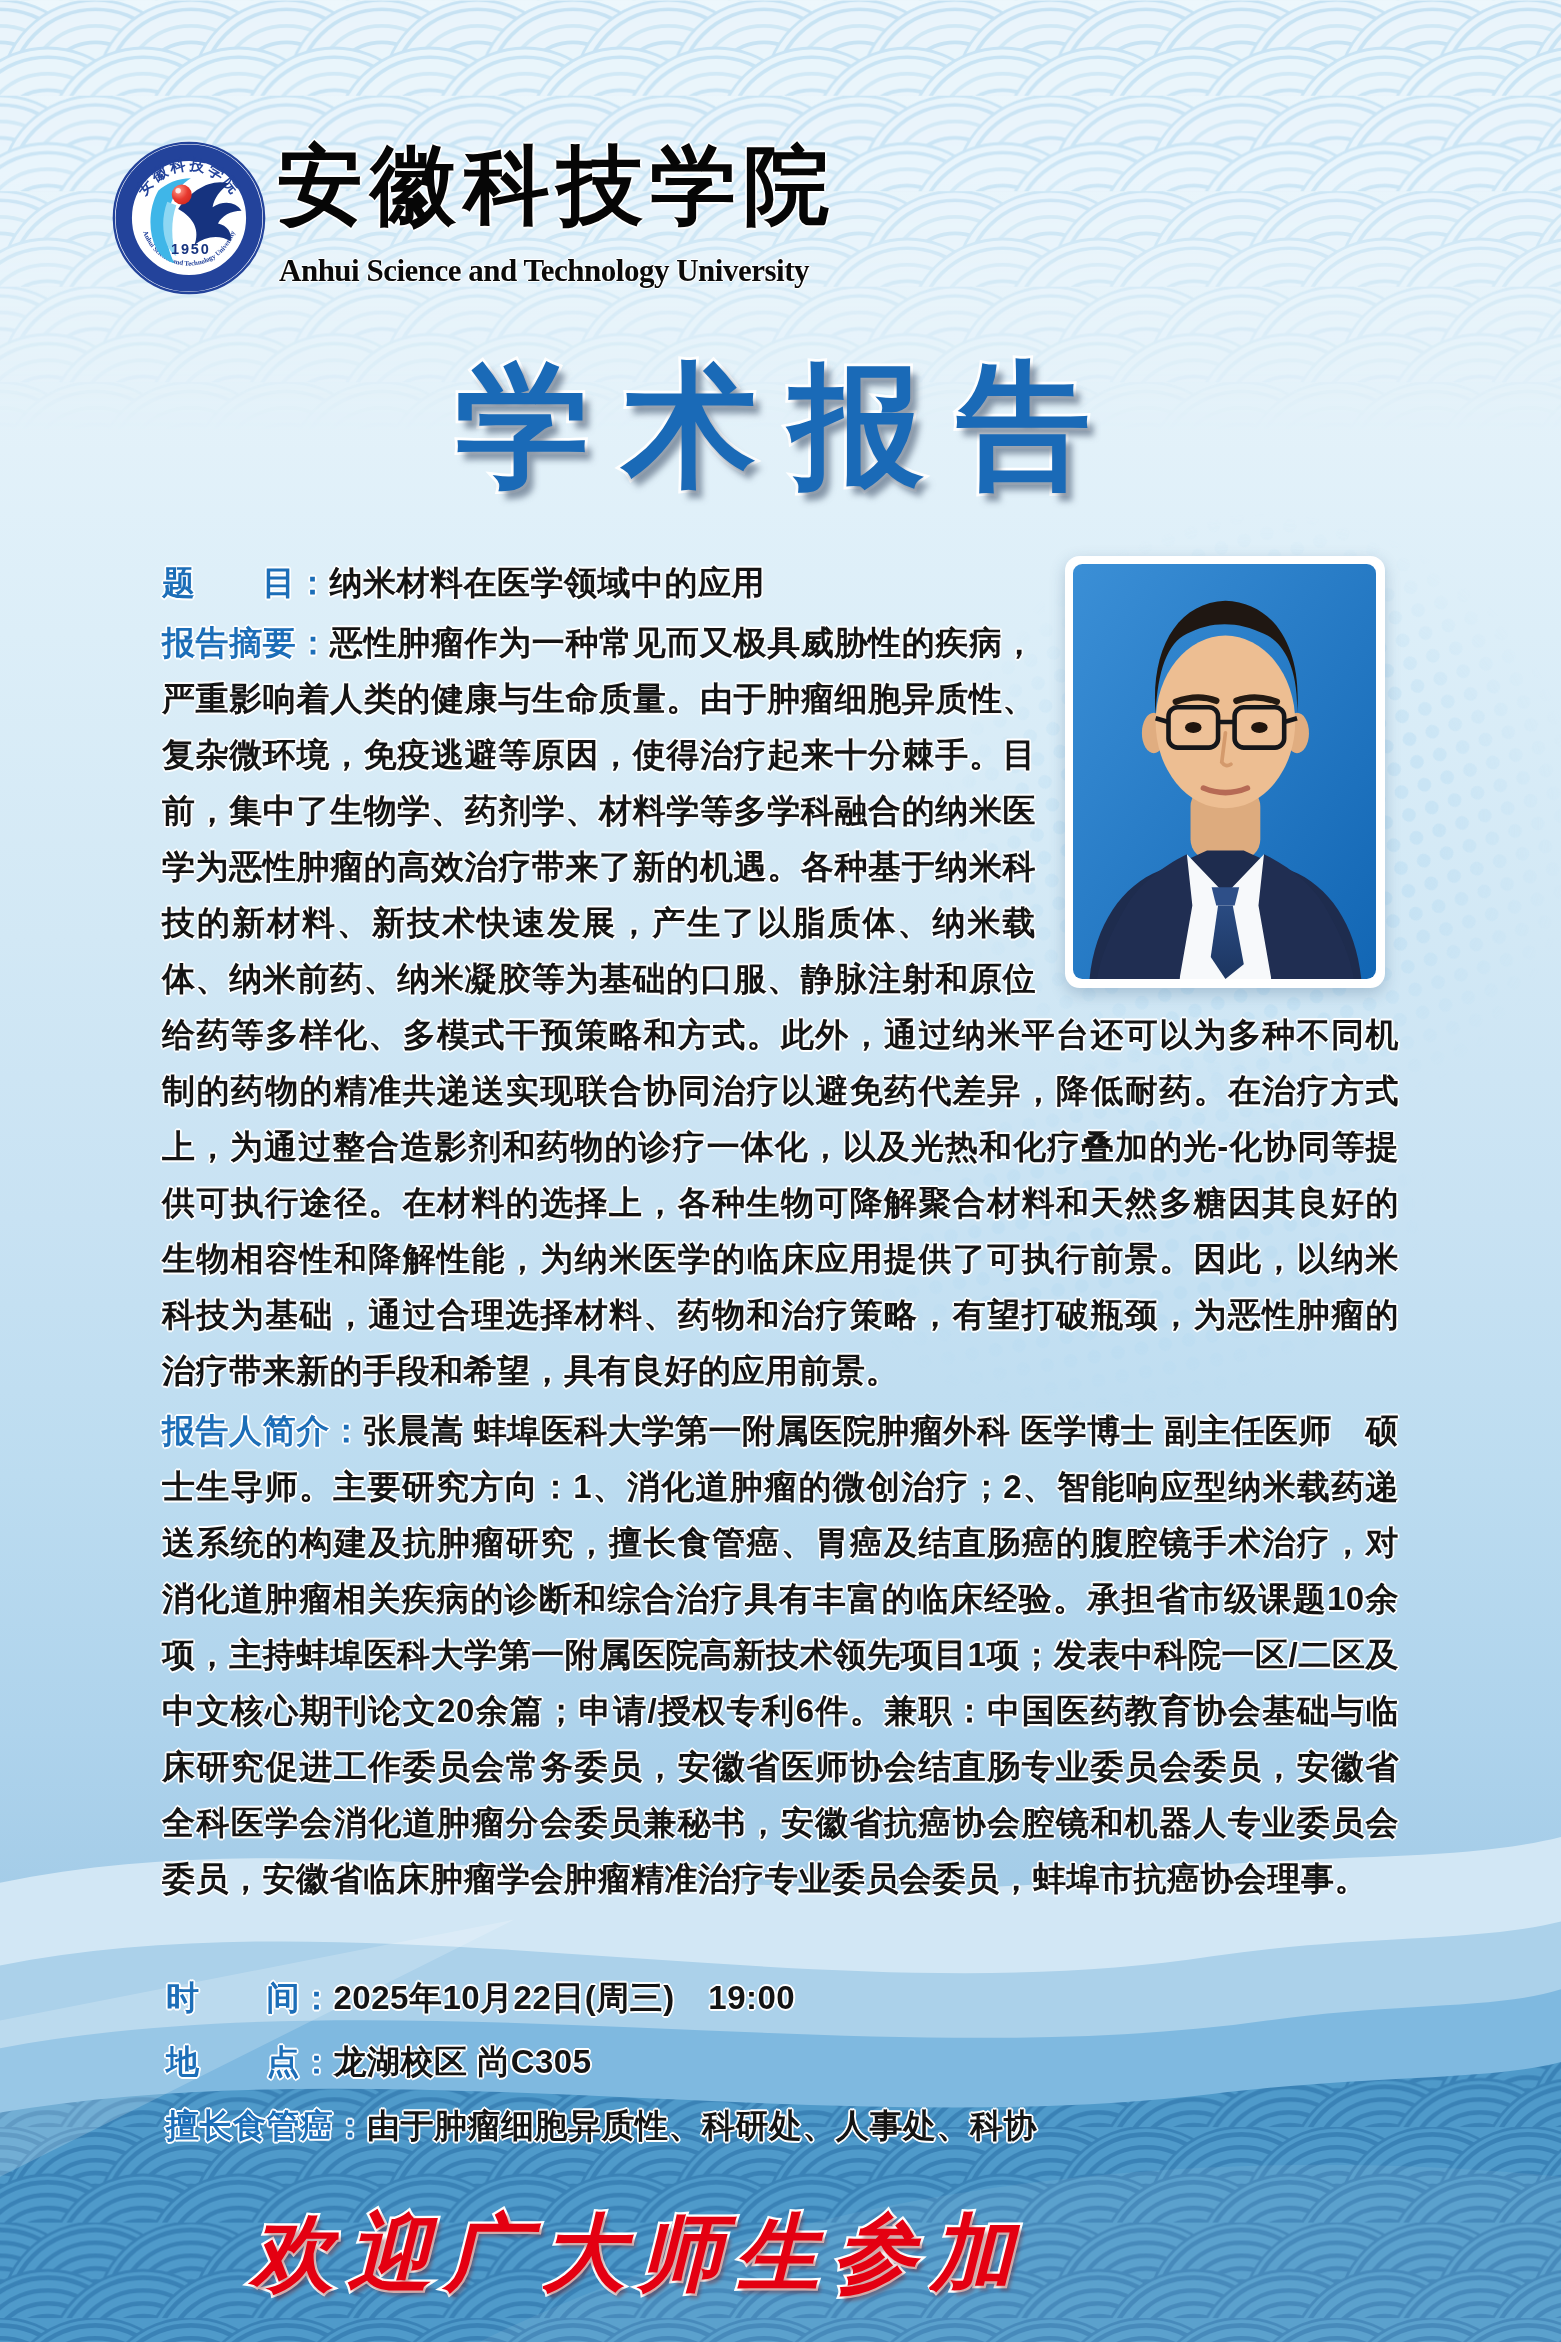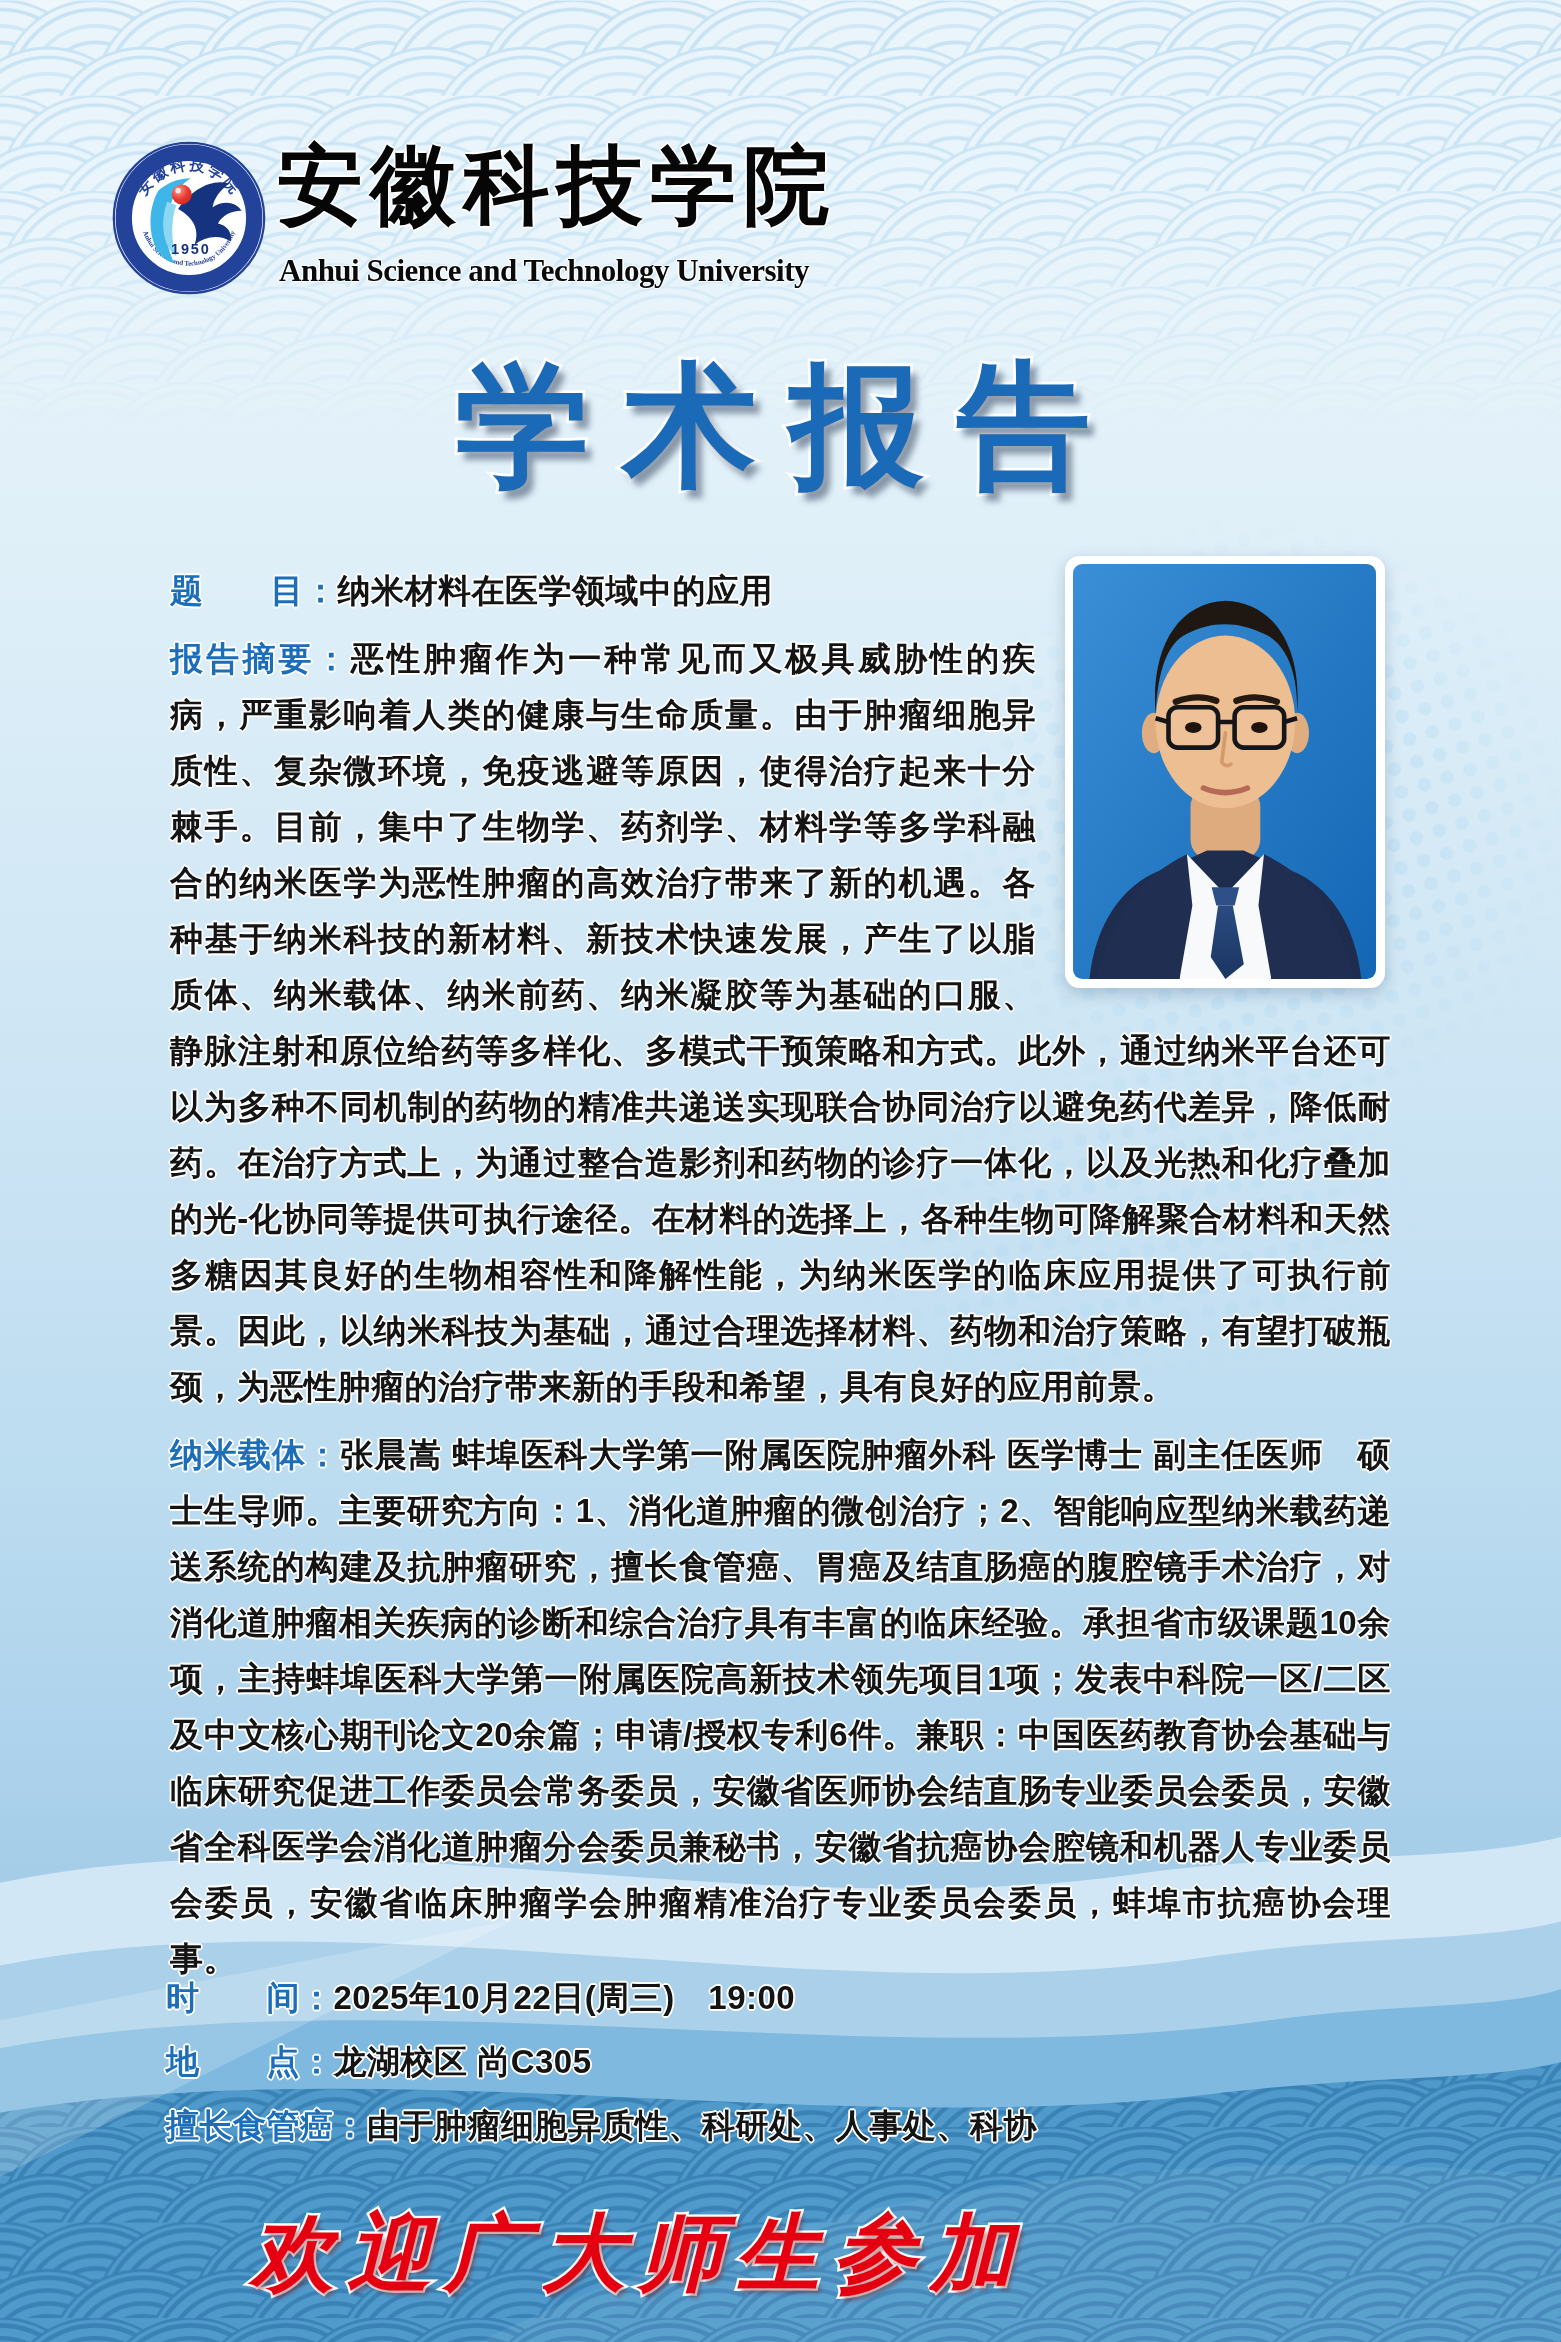--- a/index.html
+++ b/index.html
@@ -36,21 +36,21 @@
     font-weight:bold;font-size:134px;line-height:1.1;color:#1a6ab7;
     letter-spacing:33px;padding-left:18px;box-sizing:border-box;
     -webkit-text-stroke:5.5px #ffffff;paint-order:stroke fill;
     text-shadow:6.4px 8.3px 6.4px rgba(96,112,134,.7);}
   
   .body-text{position:absolute;left:158px;top:551px;width:1245px;z-index:3;
     font-size:33px;font-weight:bold;line-height:56px;letter-spacing:0.5px;
     color:#141414;text-align:justify;
     text-shadow:1.8px 0 0 #fff,-1.8px 0 0 #fff,0 1.8px 0 #fff,0 -1.8px 0 #fff,
       1.3px 1.3px 0 #fff,-1.3px 1.3px 0 #fff,1.3px -1.3px 0 #fff,-1.3px -1.3px 0 #fff;}
-  .body-text p{margin:12px;}
+  .body-text p{margin:4px;}
   .label{color:#1c6eb8;}
   .photo-spacer{float:right;width:367px;height:433px;}
   .photo-frame{position:absolute;left:1065px;top:556px;width:303px;height:415px;z-index:4;
     background:#ffffff;padding:8.3px;border-radius:14.7px;
     box-shadow:0 5.5px 14.7px rgba(40,80,120,.25);}
   .photo-frame svg{display:block;border-radius:9.2px;}
   
   .info-block{position:absolute;left:158px;top:1962px;width:1245px;z-index:3;
     font-size:33px;font-weight:bold;line-height:56px;letter-spacing:0.5px;color:#141414;
     text-shadow:1.8px 0 0 #fff,-1.8px 0 0 #fff,0 1.8px 0 #fff,0 -1.8px 0 #fff,
@@ -201,21 +201,21 @@
         <path d="M166,184 L162,216 Q166,222 172,218" stroke="#d49a6c" stroke-width="4" fill="none" stroke-linecap="round"></path>
         <path d="M142,244 Q166,254 190,244" stroke="#b66a55" stroke-width="6" fill="none" stroke-linecap="round"></path>
       </g>
     </svg>
   </div>
 
   <div class="body-text">
     <div class="photo-spacer"></div>
     <p><span class="label">题　　目：</span><span>纳米材料在医学领域中的应用</span></p>
     <p><span class="label">报告摘要：</span><span>恶性肿瘤作为一种常见而又极具威胁性的疾病，严重影响着人类的健康与生命质量。由于肿瘤细胞异质性、复杂微环境，免疫逃避等原因，使得治疗起来十分棘手。目前，集中了生物学、药剂学、材料学等多学科融合的纳米医学为恶性肿瘤的高效治疗带来了新的机遇。各种基于纳米科技的新材料、新技术快速发展，产生了以脂质体、纳米载体、纳米前药、纳米凝胶等为基础的口服、静脉注射和原位给药等多样化、多模式干预策略和方式。此外，通过纳米平台还可以为多种不同机制的药物的精准共递送实现联合协同治疗以避免药代差异，降低耐药。在治疗方式上，为通过整合造影剂和药物的诊疗一体化，以及光热和化疗叠加的光-化协同等提供可执行途径。在材料的选择上，各种生物可降解聚合材料和天然多糖因其良好的生物相容性和降解性能，为纳米医学的临床应用提供了可执行前景。因此，以纳米科技为基础，通过合理选择材料、药物和治疗策略，有望打破瓶颈，为恶性肿瘤的治疗带来新的手段和希望，具有良好的应用前景。</span></p>
-    <p><span class="label">纳米载体：</span><span>张晨嵩 蚌埠医科大学第一附属医院肿瘤外科 医学博士 副主任医师　硕士生导师。主要研究方向：1、消化道肿瘤的微创治疗；2、智能响应型纳米载药递送系统的构建及抗肿瘤研究，擅长食管癌、胃癌及结直肠癌的腹腔镜手术治疗，对消化道肿瘤相关疾病的诊断和综合治疗具有丰富的临床经验。承担省市级课题10余项，主持蚌埠医科大学第一附属医院高新技术领先项目1项；发表中科院一区/二区及中文核心期刊论文20余篇；申请/授权专利6件。兼职：中国医药教育协会基础与临床研究促进工作委员会常务委员，安徽省医师协会结直肠专业委员会委员，安徽省全科医学会消化道肿瘤分会委员兼秘书，安徽省抗癌协会腔镜和机器人专业委员会委员，安徽省临床肿瘤学会肿瘤精准治疗专业委员会委员，蚌埠市抗癌协会理事。</span></p>
+    <p><span class="label">报告人简介：</span><span>张晨嵩 蚌埠医科大学第一附属医院肿瘤外科 医学博士 副主任医师　硕士生导师。主要研究方向：1、消化道肿瘤的微创治疗；2、智能响应型纳米载药递送系统的构建及抗肿瘤研究，擅长食管癌、胃癌及结直肠癌的腹腔镜手术治疗，对消化道肿瘤相关疾病的诊断和综合治疗具有丰富的临床经验。承担省市级课题10余项，主持蚌埠医科大学第一附属医院高新技术领先项目1项；发表中科院一区/二区及中文核心期刊论文20余篇；申请/授权专利6件。兼职：中国医药教育协会基础与临床研究促进工作委员会常务委员，安徽省医师协会结直肠专业委员会委员，安徽省全科医学会消化道肿瘤分会委员兼秘书，安徽省抗癌协会腔镜和机器人专业委员会委员，安徽省临床肿瘤学会肿瘤精准治疗专业委员会委员，蚌埠市抗癌协会理事。</span></p>
   </div>
 
   <div class="info-block">
     <p><span class="label">时　　间：</span><span>2025年10月22日(周三)　19:00</span></p>
     <p><span class="label">地　　点：</span><span>龙湖校区 尚C305</span></p>
     <p><span class="label">擅长食管癌：</span><span>由于肿瘤细胞异质性、科研处、人事处、科协</span></p>
   </div>
 
   <div class="welcome">欢迎广大师生参加</div>
 

